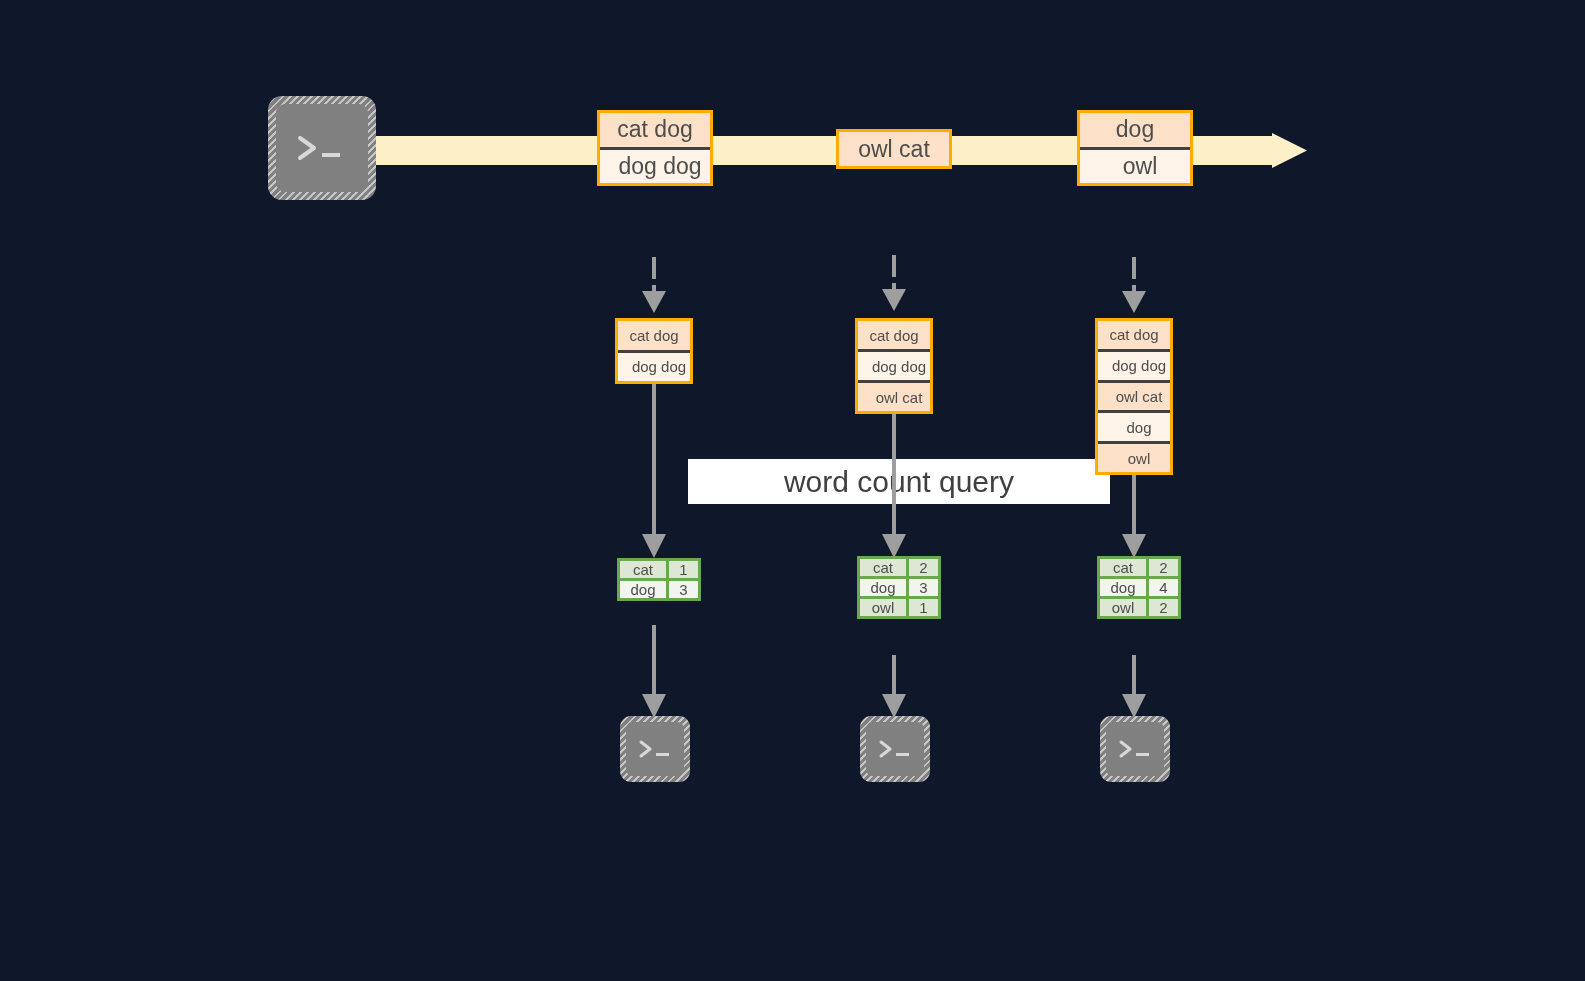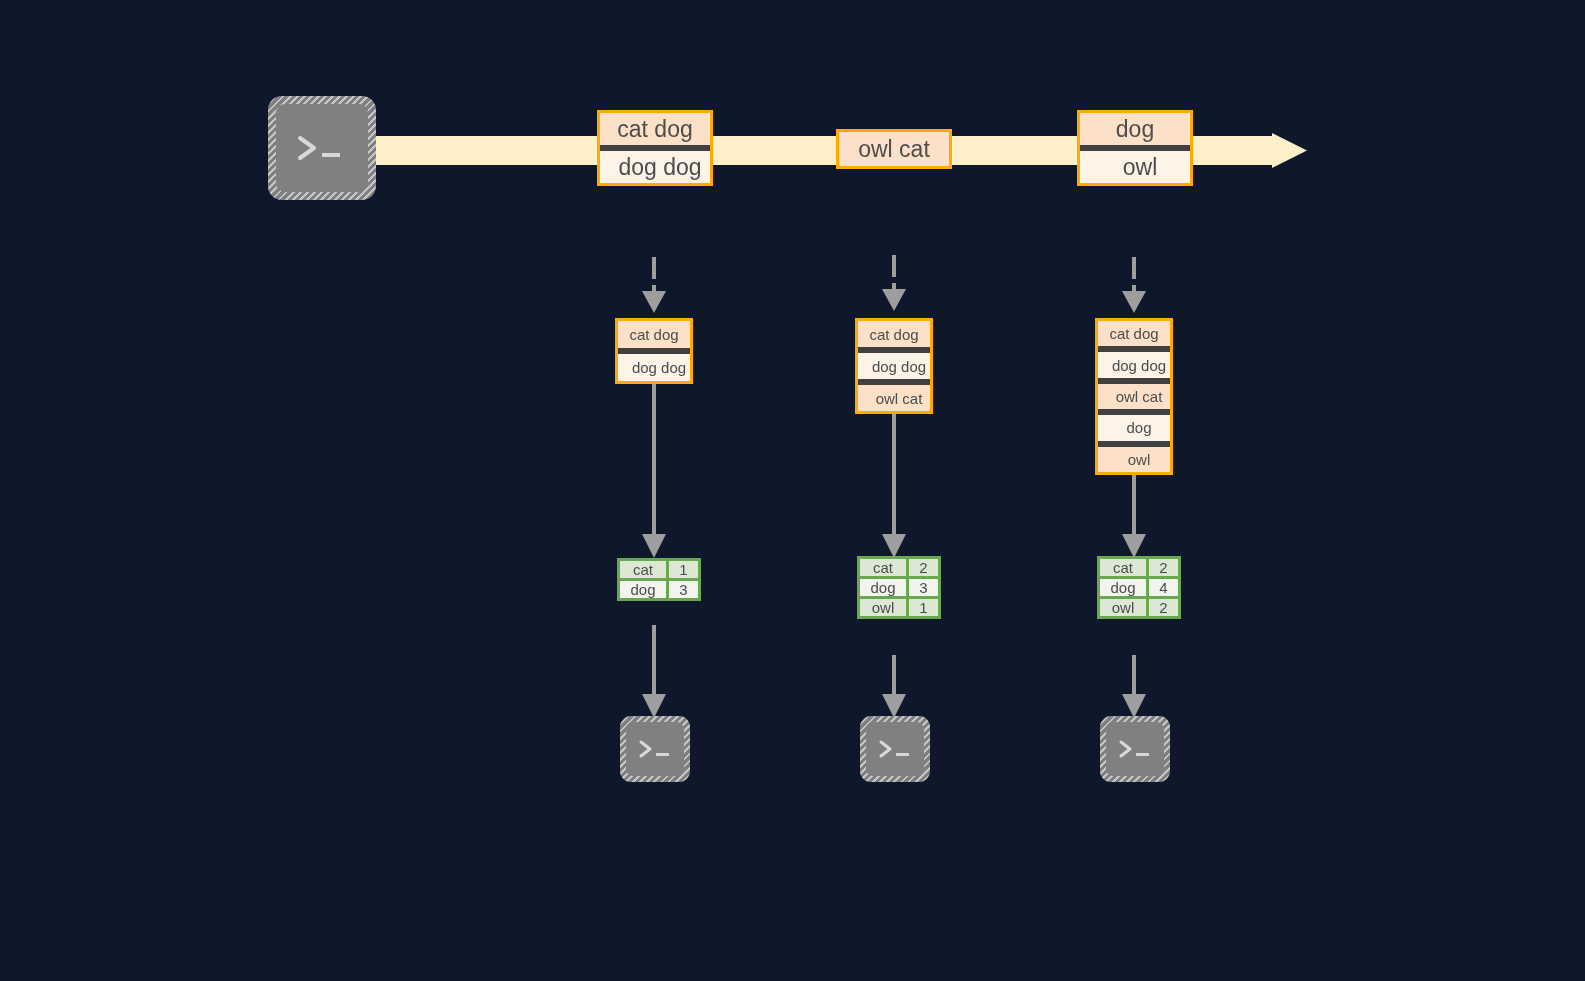--- a/index.html
+++ b/index.html
@@ -68,21 +68,21 @@
     box-sizing: border-box;
     flex: 1 1 auto;
     display: flex;
     align-items: center;
     justify-content: center;
     color: #4d4d4d;
     background: #fdf3e7;
     white-space: nowrap;
   }
   .rec .cell.dark { background: #fce1c8; }
-  .rec .cell + .cell { border-top: 6px solid #404040; padding-left: 10px; }
+  .rec .cell + .cell { border-top: 3px solid #404040; padding-left: 10px; }
 
   .rec.big .cell { font-size: 23px; }
   .rec.mini .cell { font-size: 15px; }
 
   
   .tbl {
     position: absolute;
     box-sizing: border-box;
     border: 3px solid #6aa84f;
     display: flex;
@@ -200,20 +200,23 @@
   </div>
 
   <div class="rec mini" style="left:1095px; top:318px; width:78px; height:157px;">
     <div class="cell dark">cat dog</div>
     <div class="cell">dog dog</div>
     <div class="cell dark">owl cat</div>
     <div class="cell">dog</div>
     <div class="cell dark">owl</div>
   </div>
 
+  <div class="qlabel">
+    <span>word count query</span>
+  </div>
 
   <div class="conn over" style="left:639px; top:384px;">
     <svg width="30" height="176" viewBox="0 0 30 176">
       <line x1="15" y1="0" x2="15" y2="158" stroke="#9e9e9e" stroke-width="4"></line>
       <polygon points="15,174 3,150 27,150" fill="#9e9e9e"></polygon>
     </svg>
   </div>
   <div class="conn over" style="left:879px; top:414px;">
     <svg width="30" height="146" viewBox="0 0 30 146">
       <line x1="15" y1="0" x2="15" y2="128" stroke="#9e9e9e" stroke-width="4"></line>

